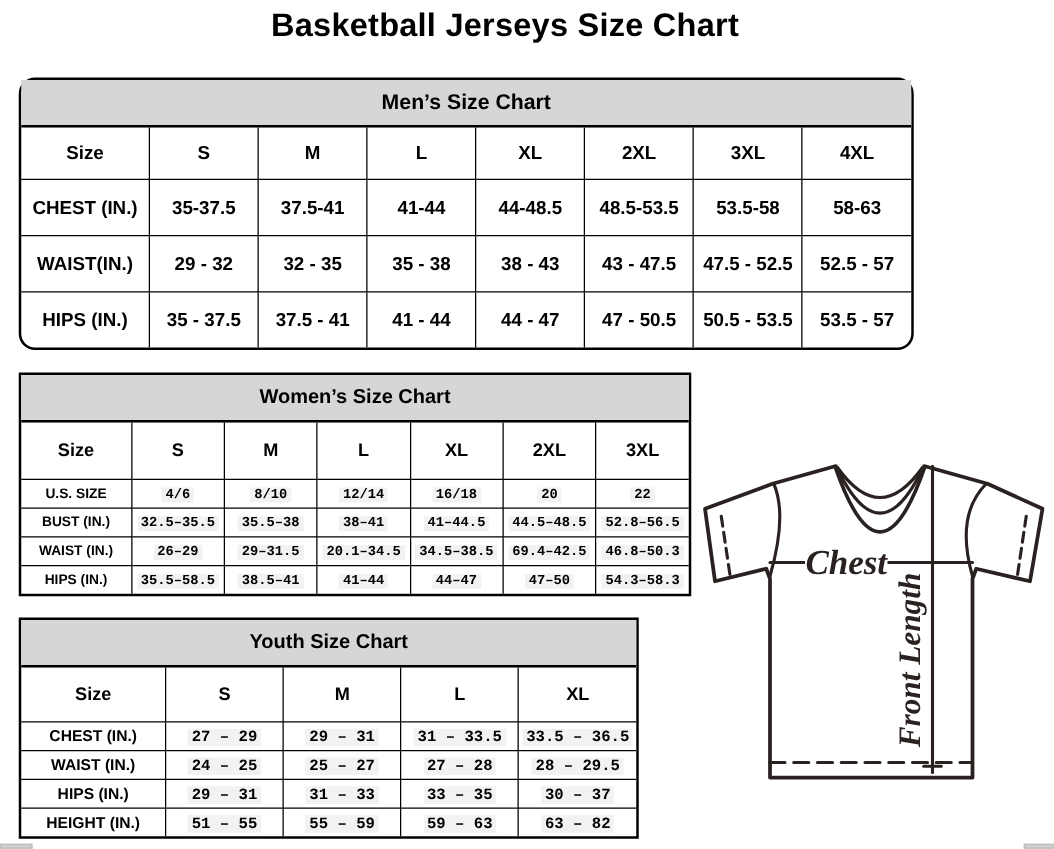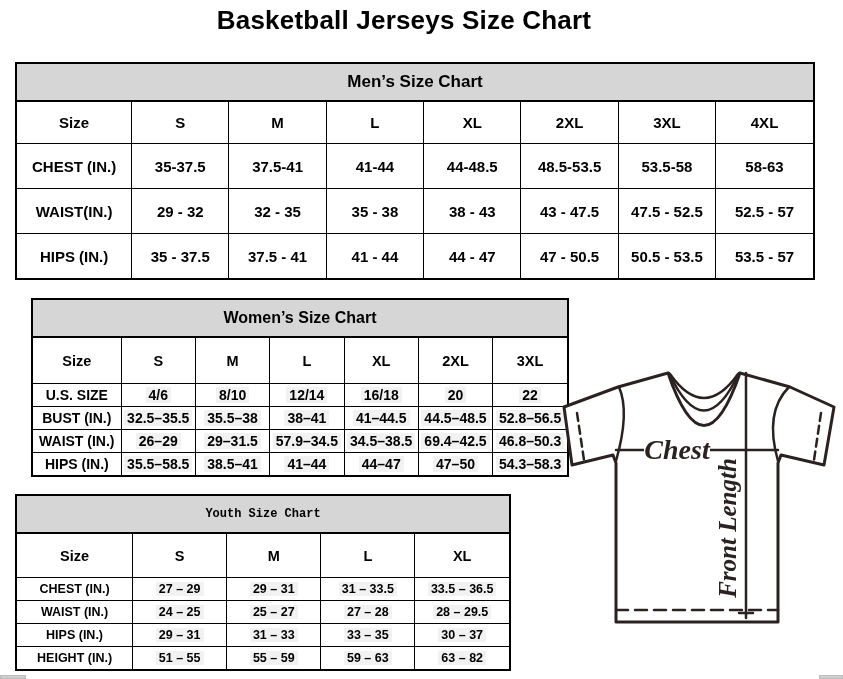--- a/index.html
+++ b/index.html
@@ -18,41 +18,41 @@
     display:flex; align-items:center; justify-content:center;
     font-weight:bold;
   }
   table { border-collapse:collapse; width:100%; table-layout:fixed; text-align:center; }
   th,td { border:1.5px solid #000; font-weight:bold; padding:0; overflow:hidden; white-space:nowrap; }
   tr > *:first-child { border-left:none; }
   tr > *:last-child { border-right:none; }
   thead tr > * { border-top:none;margin-left:48px; }
   tbody tr:last-child > * { border-bottom:none; }
 
-  .mens  { left:15px; top:62px;  width:800px; }
+  .mens  { left:15px; top:62px;  width:716px;border-radius:13px; }
   .mens .band { height:36px; font-size:17px; }
   .mens thead th { height:41px; font-size:15px; }
   .mens tbody th, .mens tbody td { height:44px; font-size:15px; }
   .mens col.first { width:14.4%; }
 
-  .womens { left:31px; top:298px; width:538px; }
+  .womens { left:15px; top:298px; width:538px; }
   .womens .band { height:36px; font-size:16px; }
   .womens thead th { height:45px; font-size:14.5px; }
-  .womens tbody th, .womens tbody td { height:22px; font-size:14px;margin-left:32px; }
+  .womens tbody th, .womens tbody td { height:22px; font-size:11px;margin-left:32px; }
   .womens col.first { width:16.5%; }
   .womens th,.womens td { border-width:1px; }
 
   .youth { left:15px; top:494px; width:496px; }
-  .youth .band { height:36px; font-size:12px;font-family:Liberation Mono, monospace; }
+  .youth .band { height:36px; font-size:16px; }
   .youth thead th { height:43px; font-size:14.5px; }
   .youth tbody th, .youth tbody td { height:22px; font-size:12.5px; }
   .youth col.first { width:23.5%; }
   .youth th,.youth td { border-width:1px; }
 
-  .hl { background:#f2f2f2; padding:0 3px; }
+  .hl { background:#f2f2f2; padding:0 3px;font-family:Liberation Mono, monospace; }
 
   .jersey { position:absolute; left:556px; top:366px; }
   .jersey text {
     font-family:"Liberation Serif","DejaVu Serif",serif;
     font-style:italic; font-weight:bold;
   }
   .scroll-frag {
     position:absolute; height:4px; bottom:0; background:#cfcfcf; border:1px solid #bdbdbd;
     box-sizing:border-box;
   }
@@ -163,21 +163,21 @@
           <td><span class="hl">35.5–38</span></td>
           <td><span class="hl">38–41</span></td>
           <td><span class="hl">41–44.5</span></td>
           <td><span class="hl">44.5–48.5</span></td>
           <td><span class="hl">52.8–56.5</span></td>
         </tr>
         <tr>
           <th>WAIST (IN.)</th>
           <td><span class="hl">26–29</span></td>
           <td><span class="hl">29–31.5</span></td>
-          <td><span class="hl">57.9–34.5</span></td>
+          <td><span class="hl">20.1–34.5</span></td>
           <td><span class="hl">34.5–38.5</span></td>
           <td><span class="hl">69.4–42.5</span></td>
           <td><span class="hl">46.8–50.3</span></td>
         </tr>
         <tr>
           <th>HIPS (IN.)</th>
           <td><span class="hl">35.5–58.5</span></td>
           <td><span class="hl">38.5–41</span></td>
           <td><span class="hl">41–44</span></td>
           <td><span class="hl">44–47</span></td>

